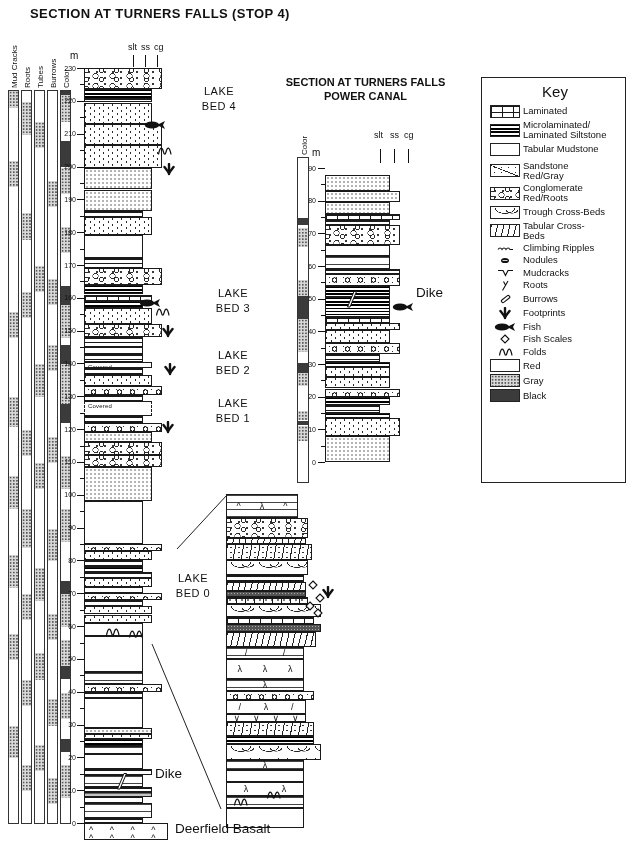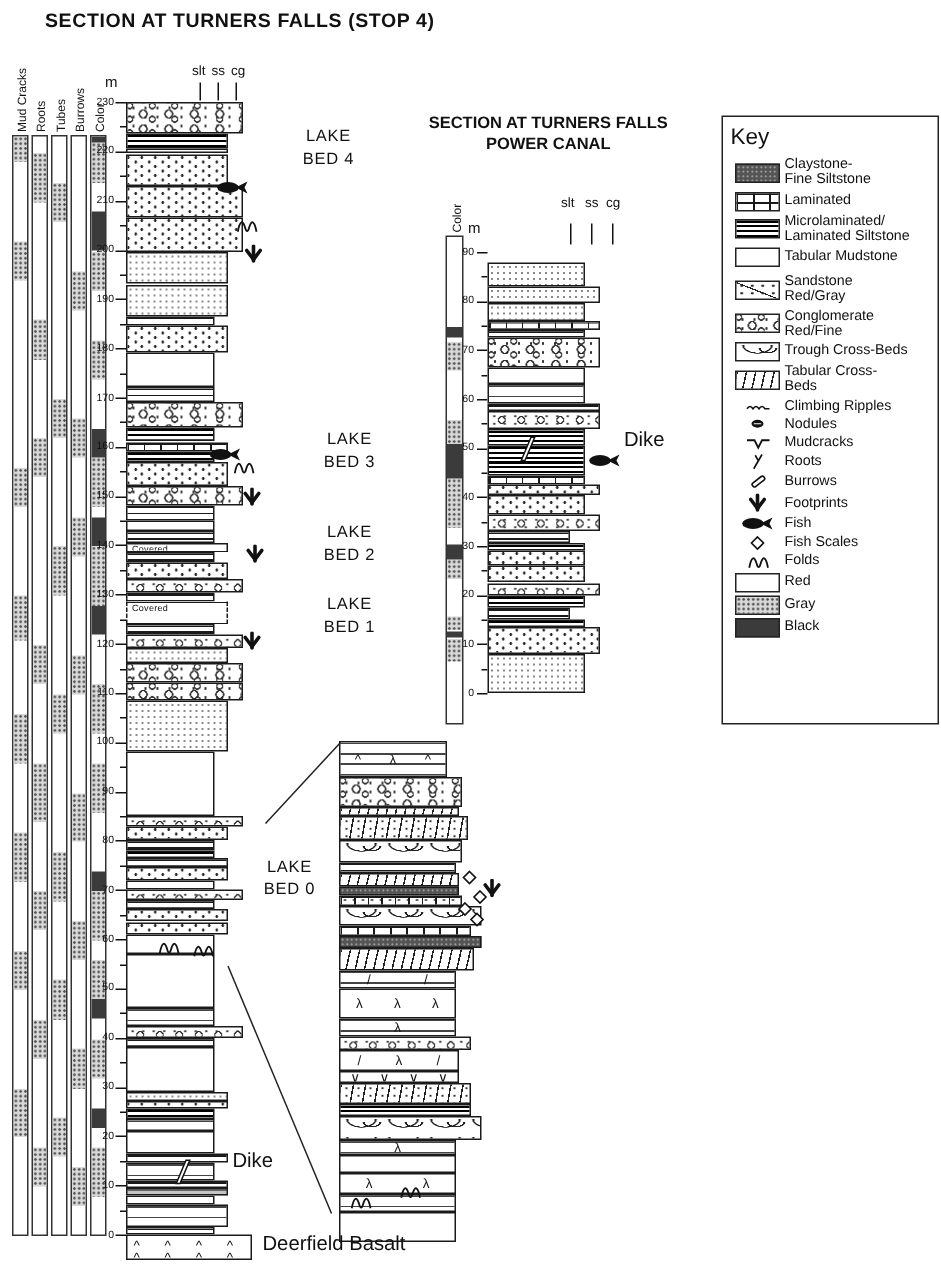--- a/index.html
+++ b/index.html
@@ -18,21 +18,21 @@
   .seg{position:absolute;left:0;right:0;}
   .ticklbl{position:absolute;font-size:7px;width:22px;text-align:right;}
   .tickline{position:absolute;height:1px;background:#111;}
   .lake{position:absolute;font-size:11px;line-height:15px;letter-spacing:.5px;white-space:pre-line;text-align:center;width:54px;}
   .biglbl{position:absolute;font-size:13.5px;}
   .covlbl{font-size:6px;position:absolute;left:3px;top:1px;letter-spacing:.2px;}
   .cap{position:absolute;left:362px;top:626px;width:264px;font-family:"Liberation Serif",serif;
        font-size:11.5px;line-height:1.28;}
   .key{position:absolute;left:481px;top:77px;width:145px;height:406px;border:1.5px solid #222;
        box-sizing:border-box;background:#fff;padding:3px 2px 0 5px;overflow:hidden;}
-  .key-title{font-size:15px;margin:2px 0 5px 0;}
+  .key-title{text-align:center;font-size:15px;margin:2px 0 5px 0;}
   .krow{display:flex;align-items:center;margin-bottom:2px;}
   .krow.gap{margin-top:5px;}
   .kic{flex:0 0 36px;width:36px;display:flex;justify-content:center;align-items:center;}
   .klbl{font-size:9.5px;line-height:1.08;white-space:pre-line;}
   .swatch{width:30px;height:13px;border:1px solid #222;box-sizing:border-box;}
   .symrow{position:absolute;left:0;right:0;top:0;bottom:0;display:flex;align-items:center;
           justify-content:space-around;font-size:9px;color:#111;}
   .basalt-glyphs{position:absolute;font-size:9px;letter-spacing:7px;line-height:8px;white-space:pre-line;
           overflow:hidden;padding:2px 0 0 4px;box-sizing:border-box;color:#111;}
   
@@ -563,27 +563,20 @@
   <svg class="abs" style="left:0;top:0;" width="627" height="845">
     <line x1="177" y1="549" x2="227" y2="495" stroke="#222" stroke-width="1"></line>
     <line x1="152" y1="644" x2="221" y2="809" stroke="#222" stroke-width="1"></line>
   </svg>
 
   <div class="key">
     <div class="key-title">Key</div>
     <div id="key-entries">
         <div class="krow">
           <div class="kic">
-            <div class="swatch p-clay"></div>
-          </div>
-          <div class="klbl">Claystone-
-Fine Siltstone</div>
-        </div>
-        <div class="krow">
-          <div class="kic">
             <div class="swatch p-lime"></div>
           </div>
           <div class="klbl">Laminated</div>
         </div>
         <div class="krow">
           <div class="kic">
             <div class="swatch p-mlam"></div>
           </div>
           <div class="klbl">Microlaminated/
 Laminated Siltstone</div>
@@ -599,21 +592,21 @@
             <div class="swatch p-sandkey"></div>
           </div>
           <div class="klbl">Sandstone
 Red/Gray</div>
         </div>
         <div class="krow">
           <div class="kic">
             <div class="swatch p-congl"></div>
           </div>
           <div class="klbl">Conglomerate
-Red/Fine</div>
+Red/Roots</div>
         </div>
         <div class="krow">
           <div class="kic">
             <div class="swatch p-trough"></div>
           </div>
           <div class="klbl">Trough Cross-Beds</div>
         </div>
         <div class="krow">
           <div class="kic">
             <div class="swatch p-xbed"></div>

